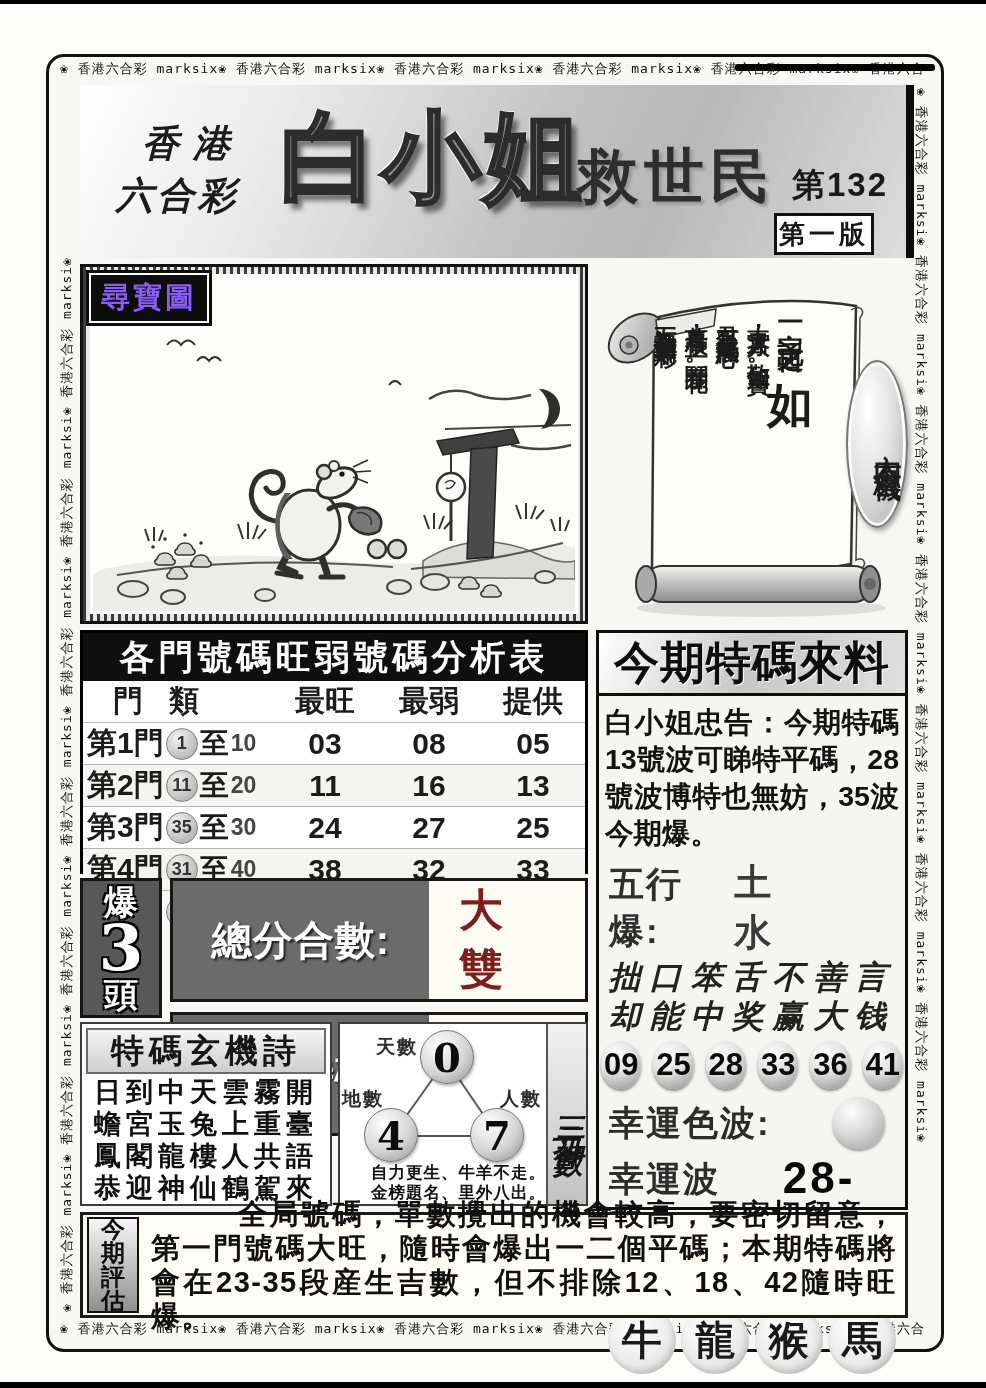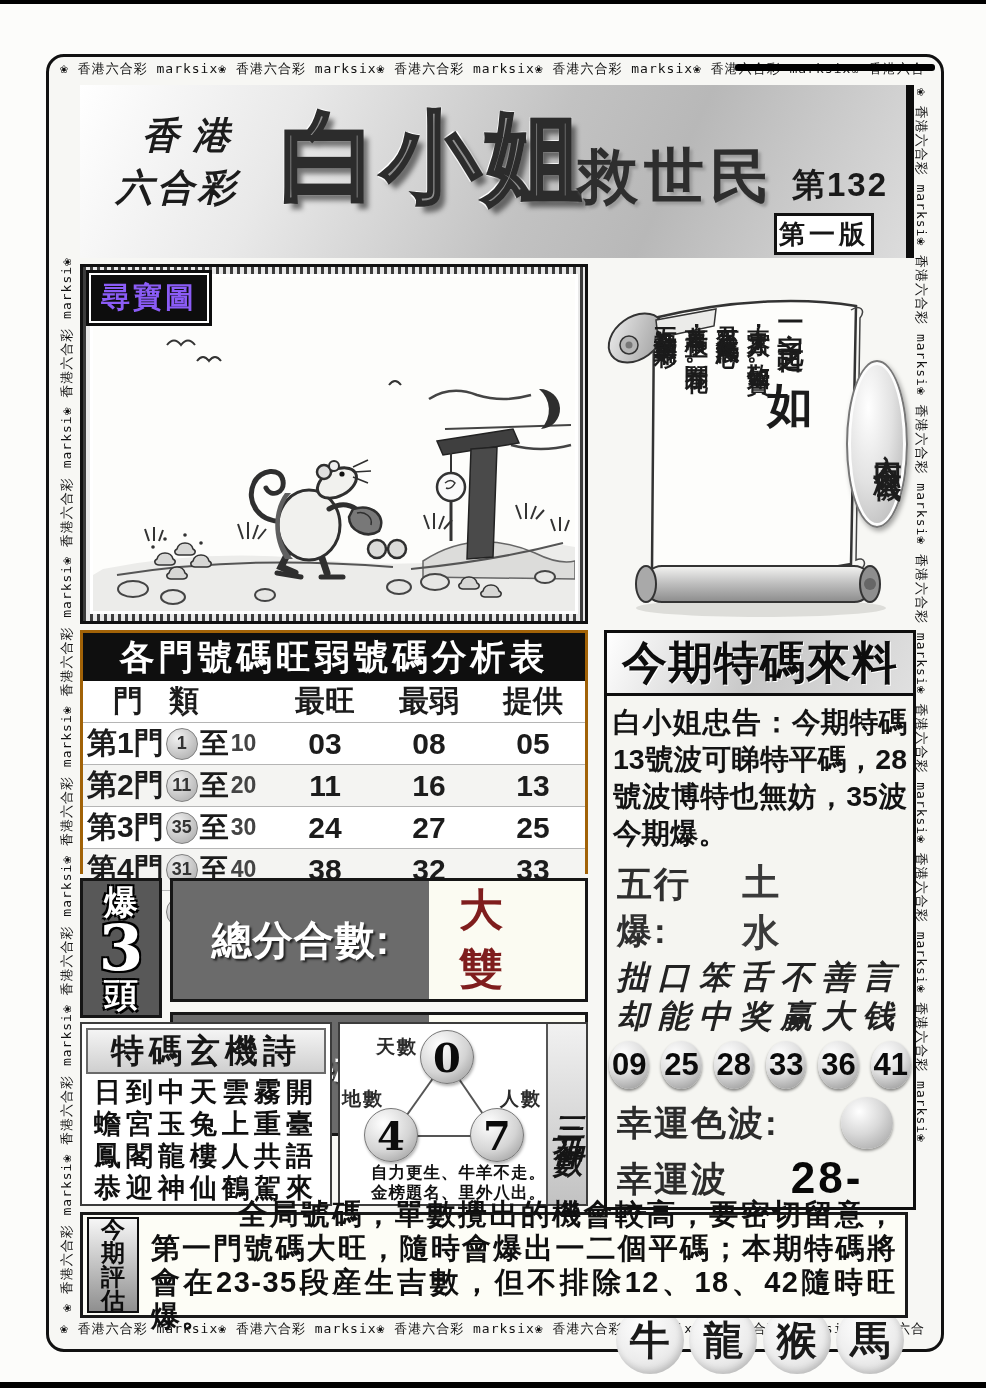--- a/index.html
+++ b/index.html
@@ -14,21 +14,21 @@
          white-space:nowrap;overflow:hidden;letter-spacing:1px;}
   .strip-top{left:60px;top:60px;width:864px;height:20px;}
   .strip-bottom{left:60px;top:1320px;width:864px;height:20px;}
   .strip-left{left:58px;top:1312px;width:1226px;height:20px;transform-origin:left top;transform:rotate(-90deg);}
   .strip-right{left:930px;top:88px;width:1226px;height:20px;transform-origin:left top;transform:rotate(90deg);}
   
   .header{position:absolute;left:80px;top:85px;width:826px;height:173px;
           background:linear-gradient(115deg,#ffffff 0%,#e9e9e9 25%,#c2c2c2 55%,#b8b8b8 70%,#dcdcdc 100%);
           border-right:8px solid #0c0c0c;}
   .header-line{position:absolute;left:735px;top:64px;width:200px;height:7px;background:#000;border-radius:3px;}
-  .brand{position:absolute;left:36px;top:24px;font-family:"DejaVu Serif",serif;font-style:italic;
+  .brand{position:absolute;left:36px;top:32px;font-family:"DejaVu Serif",serif;font-style:italic;
          font-weight:bold;font-size:37px;color:#1c1c1c;line-height:52px;}
   .brand .b1{margin-left:26px;letter-spacing:14px;}
   .brand .b2{letter-spacing:4px;}
   .main-title{position:absolute;left:200px;top:8px;font-size:98px;font-weight:bold;
           font-family:"DejaVu Sans",sans-serif;color:#8f8f8f;letter-spacing:4px;
           -webkit-text-stroke:3px #2c2c2c;
           text-shadow:6px 7px 5px rgba(0,0,0,.5),-2px -2px 0 #ffffff,2px -2px 0 #ffffff,-2px 2px 0 #ffffff;}
   .sub-title{position:absolute;left:498px;top:52px;font-size:60px;font-weight:bold;color:#2e2e2e;
           letter-spacing:6px;text-shadow:3px 3px 3px #9a9a9a;}
   .issue{position:absolute;left:712px;top:78px;font-size:33px;font-weight:bold;color:#1a1a1a;letter-spacing:2px;}
@@ -47,21 +47,21 @@
           font-family:"DejaVu Serif",serif;font-weight:bold;color:#1b1b1b;z-index:2;}
   .scroll-col{display:inline-block;font-size:23px;letter-spacing:3px;line-height:31px;height:100%;}
   .scroll-col.intro{font-size:26px;letter-spacing:5px;}
   .scroll-key{font-size:46px;margin-top:14px;display:inline-block;letter-spacing:0;}
   .badge{position:absolute;left:846px;top:360px;width:62px;height:168px;border-radius:50%;
           background:radial-gradient(ellipse at 35% 28%,#ffffff 0%,#e2e2e2 45%,#a8a8a8 100%);
           border:2px solid #777;box-shadow:inset 0 0 0 3px #fdfdfd,2px 3px 5px rgba(0,0,0,.35);
           writing-mode:vertical-rl;text-align:center;font-size:28px;font-weight:bold;color:#1d1d1d;
           font-family:"DejaVu Serif",serif;letter-spacing:6px;padding-top:2px;box-sizing:border-box;}
   
-  .analysis{position:absolute;left:80px;top:630px;width:508px;height:244px;border:3px solid #a16207;
+  .analysis{position:absolute;left:80px;top:630px;width:508px;height:244px;border:3px solid #000000;
           background:#fff;box-sizing:border-box;display:flex;flex-direction:column;}
   .analysis-title{height:48px;background:#0f0f0f;color:#fff;font-size:35px;font-weight:bold;text-align:center;
           line-height:48px;letter-spacing:4px;}
   .t-row{flex:1;display:grid;grid-template-columns:190px 1fr 1fr 1fr;align-items:center;border-top:1px solid #b5b5b5;}
   .t-row.head{font-size:31px;font-weight:bold;color:#2a2a2a;border-top:none;}
   .t-row.odd{background:#f4f4f2;}
   .cell{text-align:center;font-size:30px;font-weight:bold;color:#1c1c1c;}
   .cell.door{display:flex;align-items:center;justify-content:flex-start;padding-left:4px;gap:2px;}
   .door-name{font-size:30px;font-weight:bold;}
   .range-circle{display:inline-flex;width:30px;height:30px;border-radius:50%;
@@ -109,21 +109,21 @@
   .lbl-earth{left:2px;top:62px;}
   .lbl-human{right:4px;top:62px;}
   .tri-notes{position:absolute;left:0;right:0;bottom:2px;text-align:right;font-size:16.5px;font-weight:bold;
           line-height:20px;letter-spacing:1px;color:#111;}
   .sanyuan-side{width:38px;border-left:2px solid #555;background:linear-gradient(#f1f1f1,#c2c2c2);
           writing-mode:vertical-rl;display:flex;align-items:center;justify-content:center;
           font-family:"DejaVu Serif",serif;font-style:italic;font-size:30px;font-weight:bold;
           letter-spacing:10px;color:#151515;}
   
   .special{position:absolute;left:596px;top:630px;width:312px;height:580px;border:3px solid #0e0e0e;
-          background:#f5f5f1;box-sizing:border-box;display:flex;flex-direction:column;margin-left:8px;}
+          background:#f5f5f1;box-sizing:border-box;display:flex;flex-direction:column;}
   .special-title{height:60px;background:linear-gradient(115deg,#ffffff,#c7c7c7 50%,#e0e0e0);
           border-bottom:3px solid #0e0e0e;font-size:45px;font-weight:bold;text-align:center;line-height:60px;
           letter-spacing:1px;color:#0d0d0d;text-shadow:1px 1px 0 #fff;}
   .advice{padding:8px 6px 2px 6px;font-size:28.5px;font-weight:bold;line-height:37px;text-align:justify;color:#131313;}
   .advice-label{letter-spacing:1px;}
   .five-row{display:flex;align-items:center;padding:4px 4px 0 10px;font-weight:bold;}
   .five-label{font-size:35px;color:#2f2f2f;letter-spacing:2px;}
   .five-value{font-size:37px;color:#3a3a3a;margin-left:34px;letter-spacing:48px;}
   .calligraphy{font-family:"DejaVu Serif",serif;font-style:italic;font-size:32px;font-weight:bold;
           text-align:center;line-height:39px;letter-spacing:9px;color:#222;}

